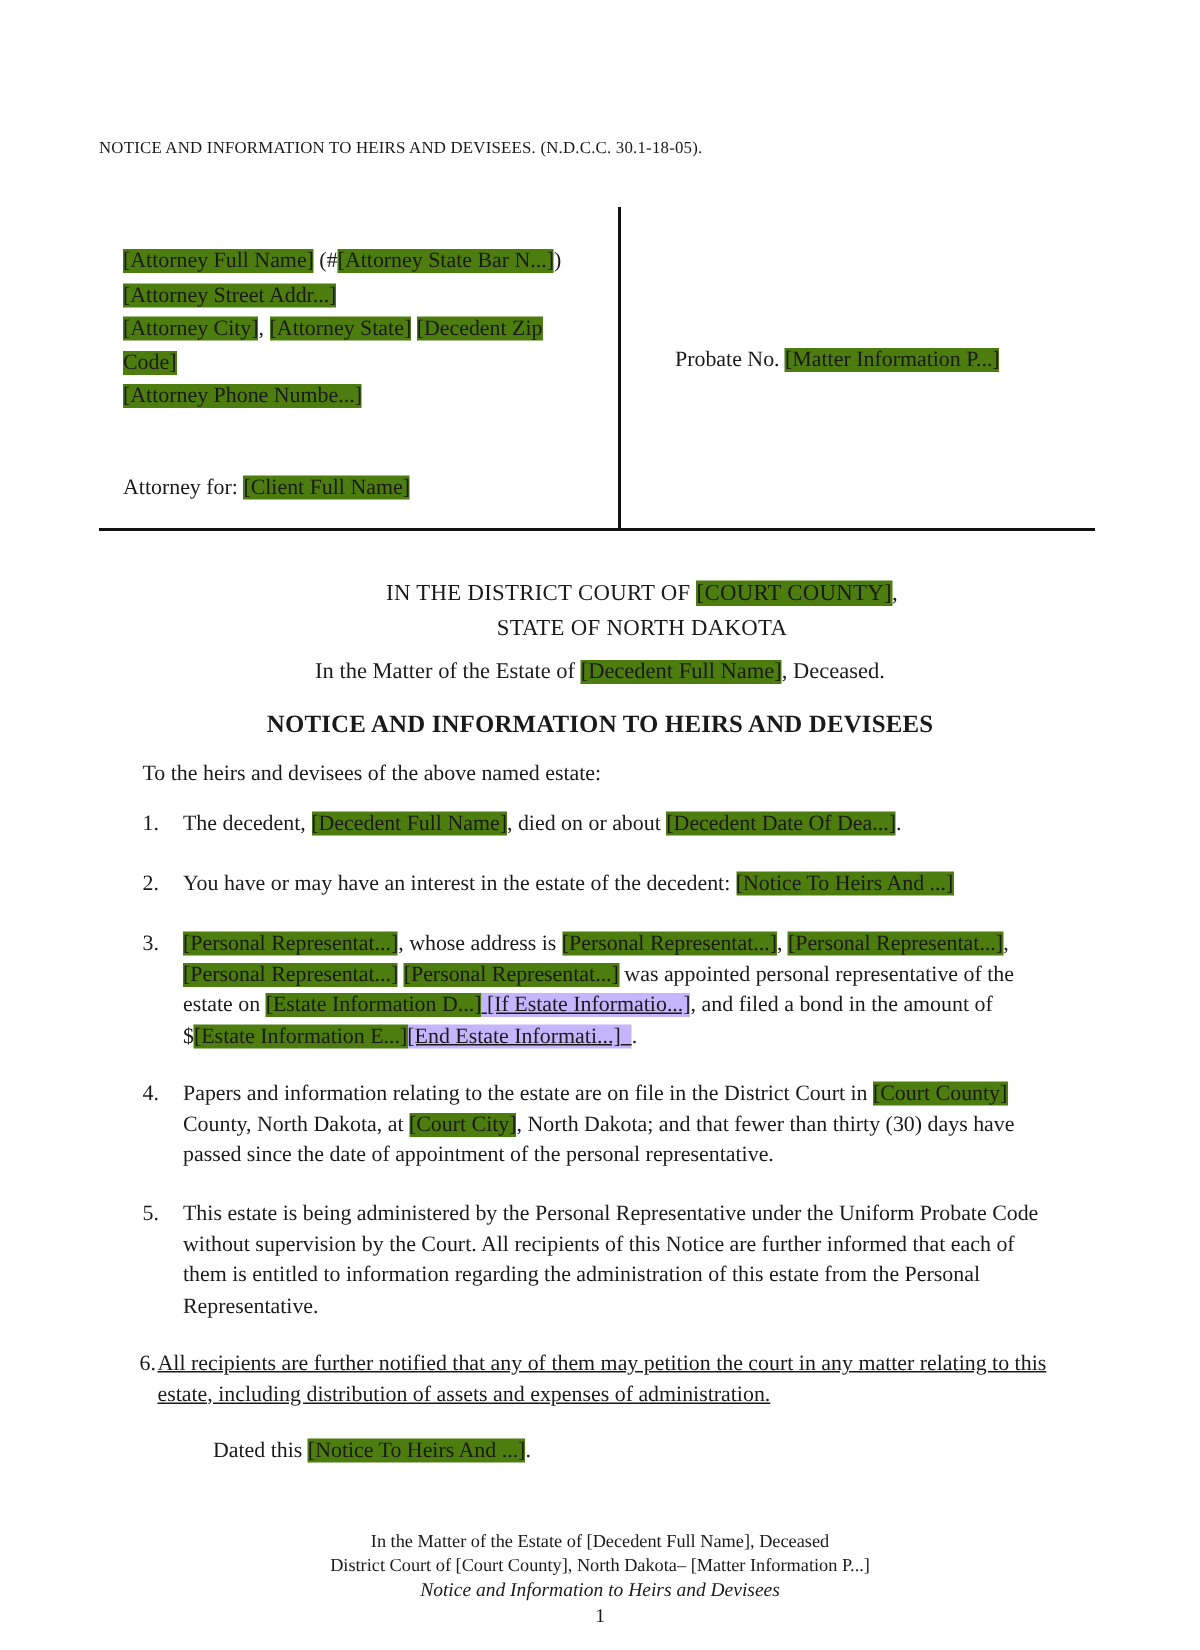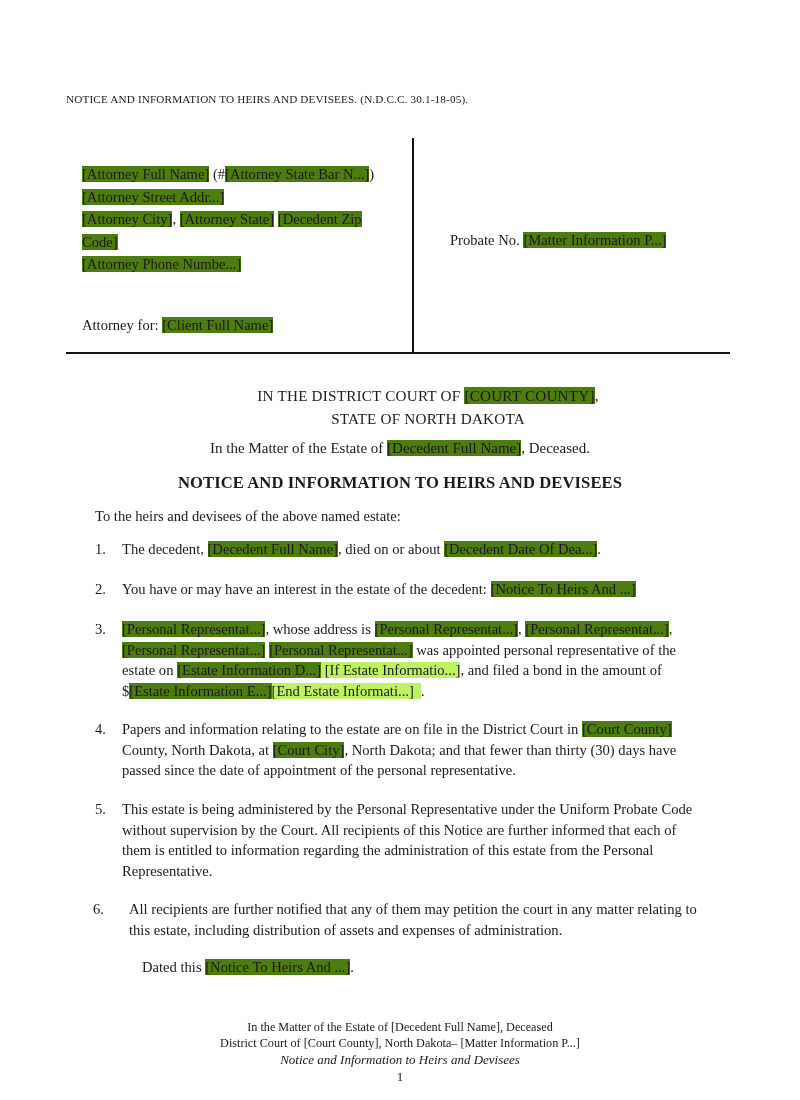--- a/index.html
+++ b/index.html
@@ -22,22 +22,23 @@
     height: 1100px;
     overflow: hidden;
   }
 
   
   .hl {
     background: #4d7c0f;
     color: #1a1a1a;
   }
   .hlgray {
-    background: #bef264;
+    background: #c4b5fd;
     color: #1a1a1a;
+    text-decoration: underline;
   }
 
   
   .stat-header {
     position: absolute;
     left: 66px;
     top: 93px;
     width: 660px;
     font-size: 11.2px;
     letter-spacing: 0.15px;
@@ -143,21 +144,21 @@
     left: 0;
     top: 0;
     width: 20px;
     text-align: left;
   }
   .item .txt {
     display: block;
     margin-left: 27px;
   }
   
-  .item.tight .txt { margin-left: 36px; }
+  .item.tight .txt { margin-left: 12px; text-decoration: underline; }
   .item.tight { left: 93px; }
 
   .item-1 { top: 539px; }
   .item-2 { top: 579px; }
   .item-3 { top: 619px; }
   .item-4 { top: 719px; }
   .item-5 { top: 799px; }
   .item-6 { top: 899px; }
 
   .dated {

